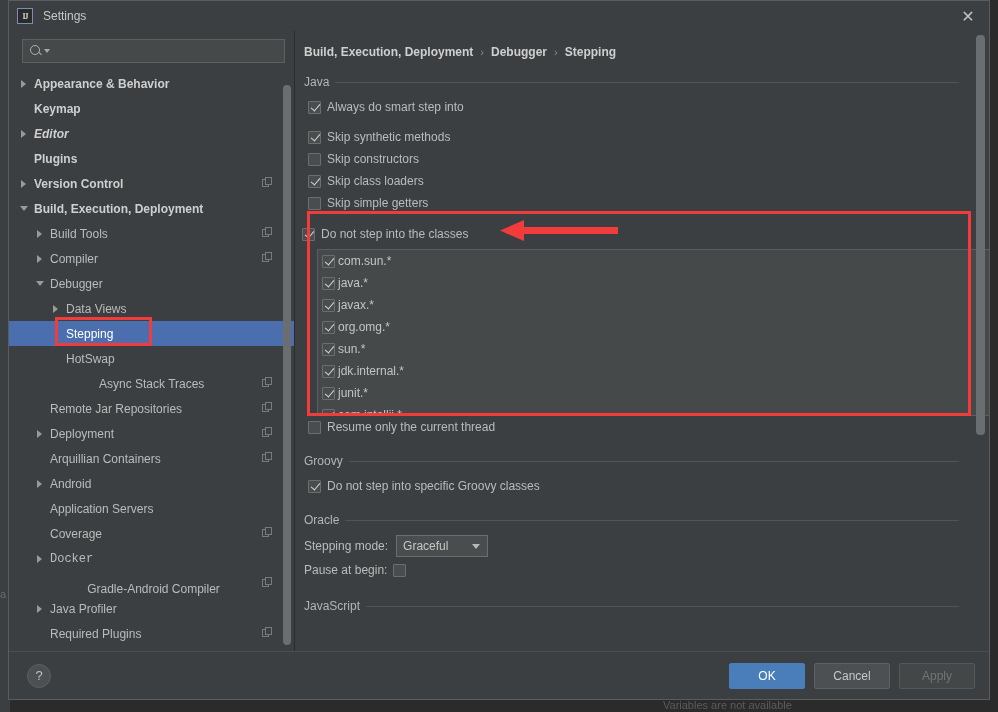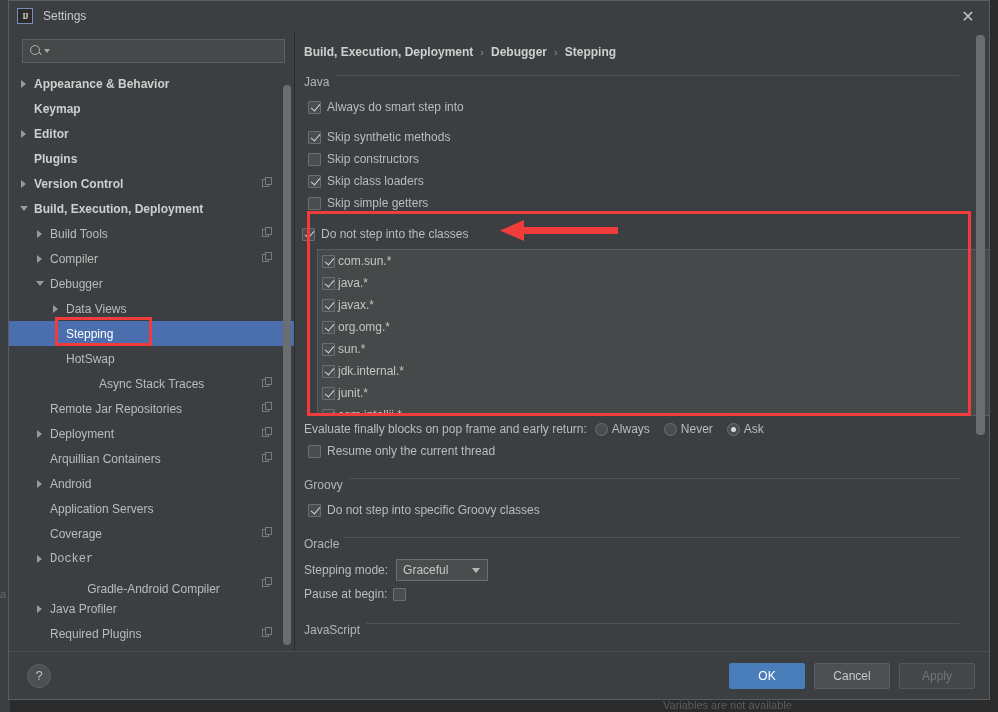--- a/index.html
+++ b/index.html
@@ -177,21 +177,21 @@
   #right-content { position: absolute; left: 0; top: 0; right: 0; }
 
   #breadcrumb {
     padding: 14px 0 0 9px; font-size: 12px; font-weight: bold;
     color: #cfcfcf; display: flex; align-items: center; gap: 7px;
   }
   #breadcrumb .sep { color: #8c8c8c; font-weight: normal; font-size: 11px; }
 
   .group {
     margin: 14px 0 0 9px; margin-right: 30px;
-    display: flex; 
+    display: flex; align-items: center;
   }
   .group .g-label { font-size: 12px; color: #b4b4b4; padding-right: 6px; white-space: nowrap; }
   .group .g-line { flex: 1 1 auto; height: 1px; background: #515455; }
 
   .cbrow {
     display: flex; align-items: center; margin-left: 13px;
     height: 22px; cursor: default;
   }
   .cbrow .cbtext { font-size: 12px; color: #bbbbbb; margin-left: 6px; white-space: nowrap; }
 
@@ -324,21 +324,21 @@
       <div id="tree-scroll">
         <div id="tree" style="top: 0px;">
             <div class="tree-row bold" style="padding-left: 10px;">
               <span class="arrow collapsed"></span>
               <span class="label">Appearance &amp; Behavior</span>
             </div>
             <div class="tree-row bold" style="padding-left: 10px;">
               <span class="arrow"></span>
               <span class="label">Keymap</span>
             </div>
-            <div class="tree-row bold" style="padding-left: 10px;">
+            <div class="tree-row bold" style="padding-left: 10px; font-style: italic;">
               <span class="arrow collapsed"></span>
               <span class="label">Editor</span>
             </div>
             <div class="tree-row bold" style="padding-left: 10px;">
               <span class="arrow"></span>
               <span class="label">Plugins</span>
             </div>
             <div class="tree-row bold" style="padding-left: 10px;">
               <span class="arrow collapsed"></span>
               <span class="label">Version Control</span>
@@ -540,37 +540,20 @@
                 <div class="lrow">
                   <span class="checkbox checked"></span>
                   <span class="ltext">com.intellij.*</span>
                 </div>
               </div>
 
           </div>
 
         </div>
 
-        <div class="inline-row" style="margin-top:2px;">
-          <span class="ilabel">Evaluate finally blocks on pop frame and early return:</span>
-          <span class="radio-grp" id="finally-radios">
-              <span class="radio-item">
-                <span class="radio"></span>
-                <span class="rtext">Always</span>
-              </span>
-              <span class="radio-item">
-                <span class="radio"></span>
-                <span class="rtext">Never</span>
-              </span>
-              <span class="radio-item">
-                <span class="radio selected"></span>
-                <span class="rtext">Ask</span>
-              </span>
-            </span>
-        </div>
 
         <div class="cbrow">
           <span class="checkbox"></span>
           <span class="cbtext">Resume only the current thread</span>
         </div>
 
         <div class="group" style="margin-top:16px;">
           <span class="g-label">Groovy</span>
           <span class="g-line"></span>
         </div>

